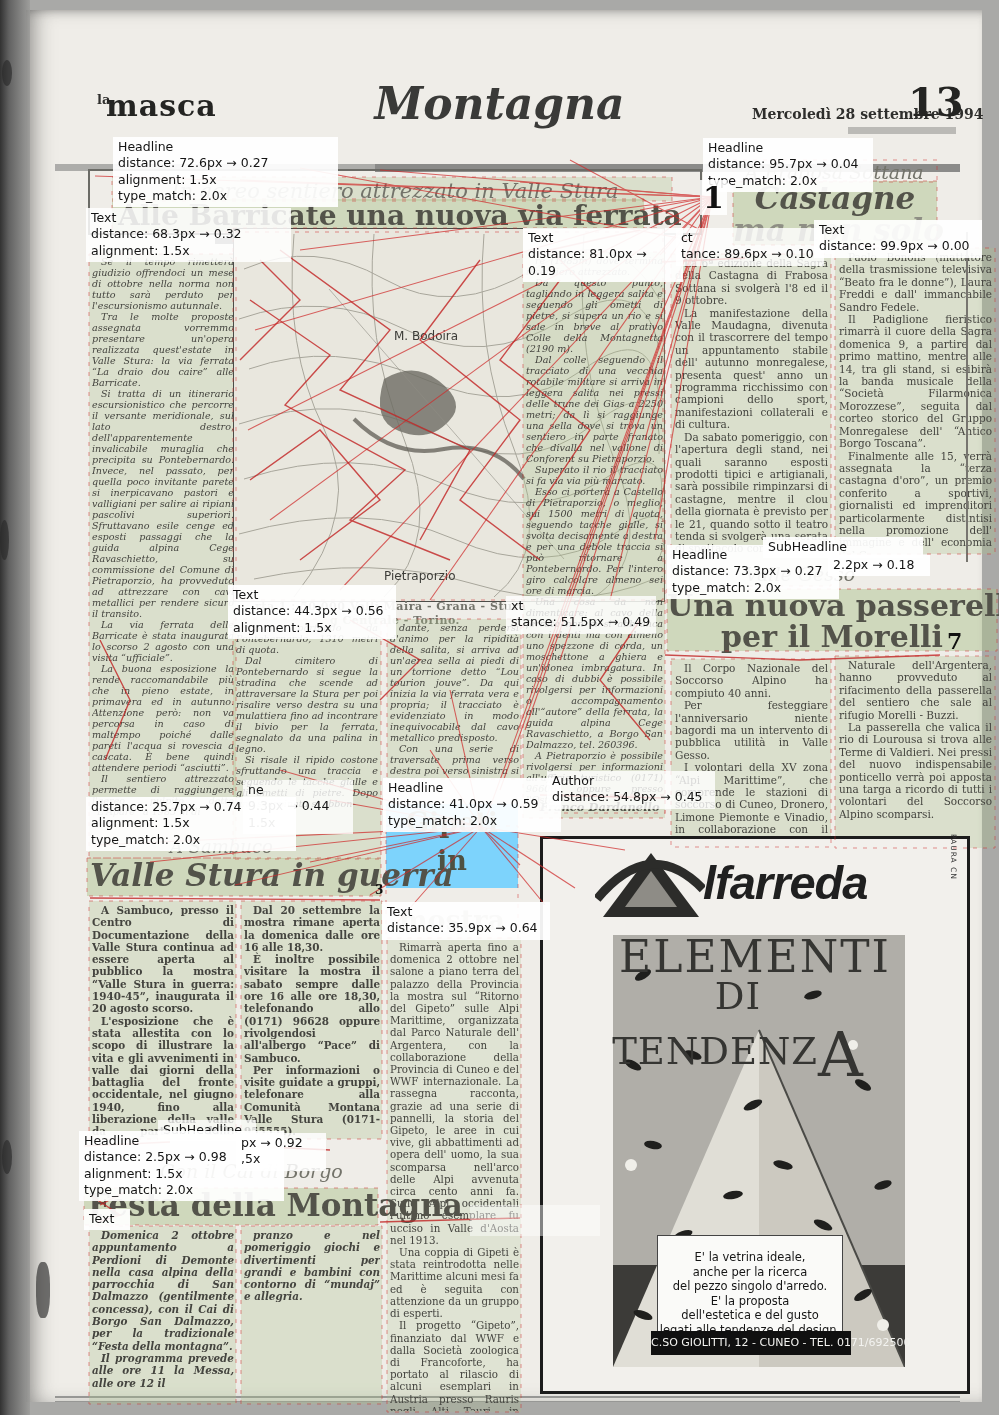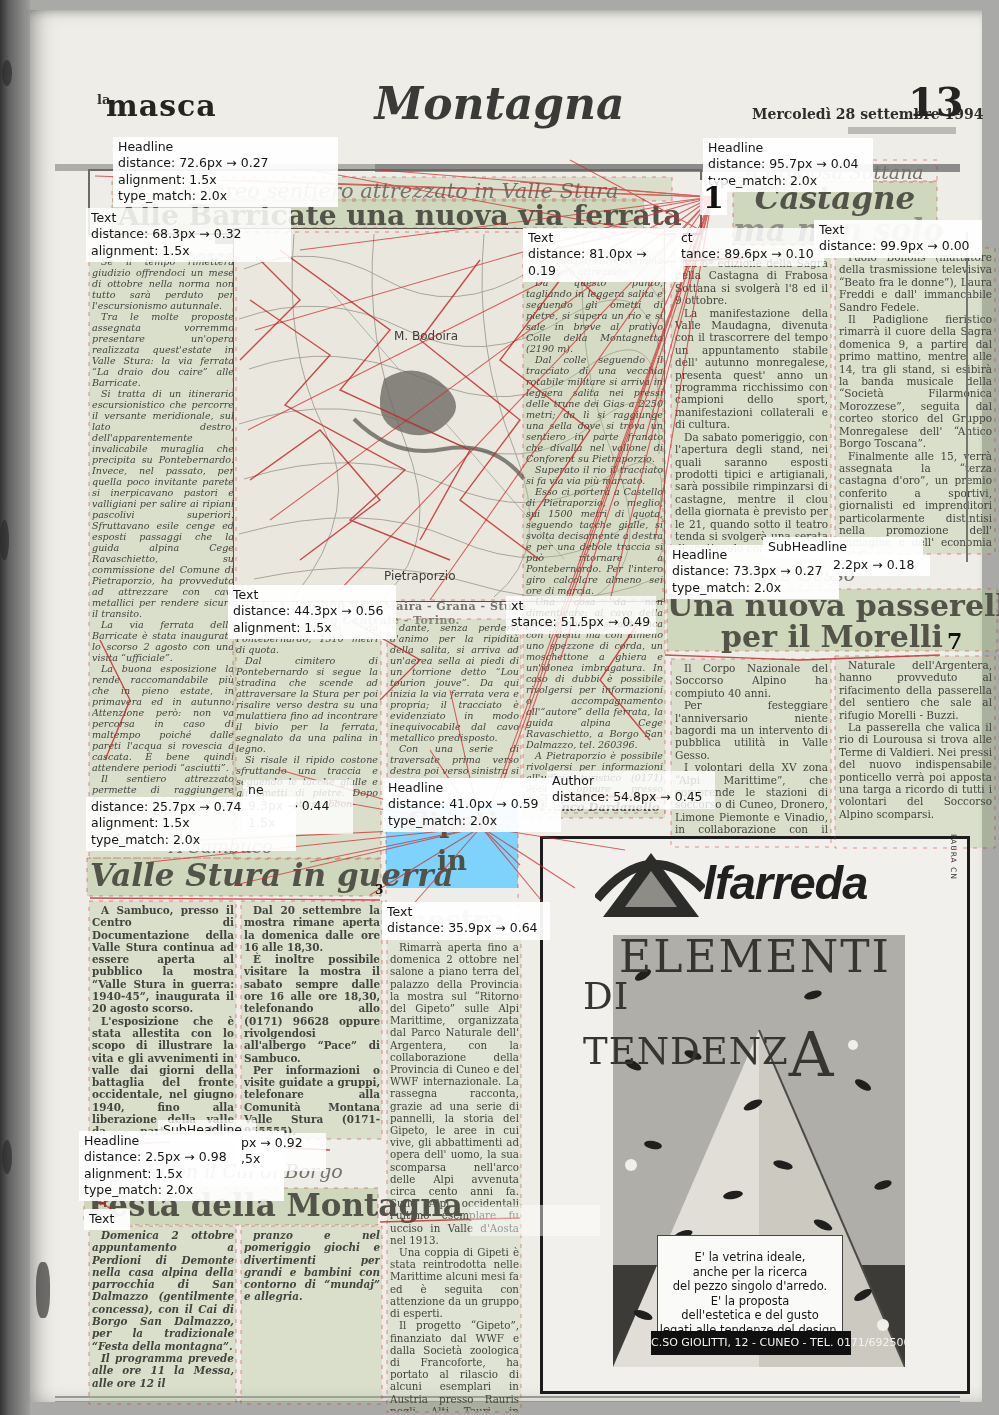--- a/index.html
+++ b/index.html
@@ -46,21 +46,21 @@
 
   
   #gipetiblock{position:absolute;left:386px;top:804px;width:132px;height:84px;background:#7dd3fc;}
   #gipetiblock div{text-align:center;font-weight:bold;font-size:27px;line-height:38px;color:#4e5142;}
   #gipetimostra{position:absolute;left:386px;top:905px;width:132px;text-align:center;font-weight:bold;font-size:27px;color:#a3a39b;}
 
   
   #ad{position:absolute;left:540px;top:836px;width:424px;height:552px;background:#f2f0ec;border:3px solid #1c1c1c;}
   #ad .brand{position:absolute;left:160px;top:16px;font-size:47px;font-weight:bold;font-style:italic;color:#202020;letter-spacing:-1px;font-family:Liberation Sans, sans-serif;}
   #ad .el1{position:absolute;left:62px;top:92px;width:300px;text-align:center;font-size:44px;color:#353532;letter-spacing:2px;}
-  #ad .el2{position:absolute;left:40px;top:136px;width:310px;font-size:37px;color:#353532;letter-spacing:1px;}
+  #ad .el2{position:absolute;left:40px;top:136px;width:310px;text-align:center;font-size:37px;color:#353532;letter-spacing:1px;}
   #ad .el2 .bigA{font-size:62px;vertical-align:-12px;}
   #poster{position:absolute;left:70px;top:96px;width:292px;height:432px;background:#b3b1ac;overflow:hidden;}
   #ad .adbox{position:absolute;left:114px;top:396px;width:184px;height:92px;background:#fafaf8;border:1px solid #444;
       font-family:"DejaVu Sans","Liberation Sans",sans-serif;font-size:11.5px;line-height:14.5px;text-align:center;color:#161616;padding-top:14px;white-space:pre-line;}
   #ad .adbar{position:absolute;left:108px;top:492px;width:200px;height:24px;background:#101010;color:#f3f3f0;
       font-family:"DejaVu Sans","Liberation Sans",sans-serif;font-size:11px;line-height:24px;text-align:center;white-space:nowrap;}
   .credit{position:absolute;left:949px;top:834px;font-family:"DejaVu Sans","Liberation Sans",sans-serif;font-size:7.5px;color:#333;writing-mode:vertical-rl;letter-spacing:1px;}
 
   svg.overlay{position:absolute;left:0;top:0;pointer-events:none;}
 </style>

